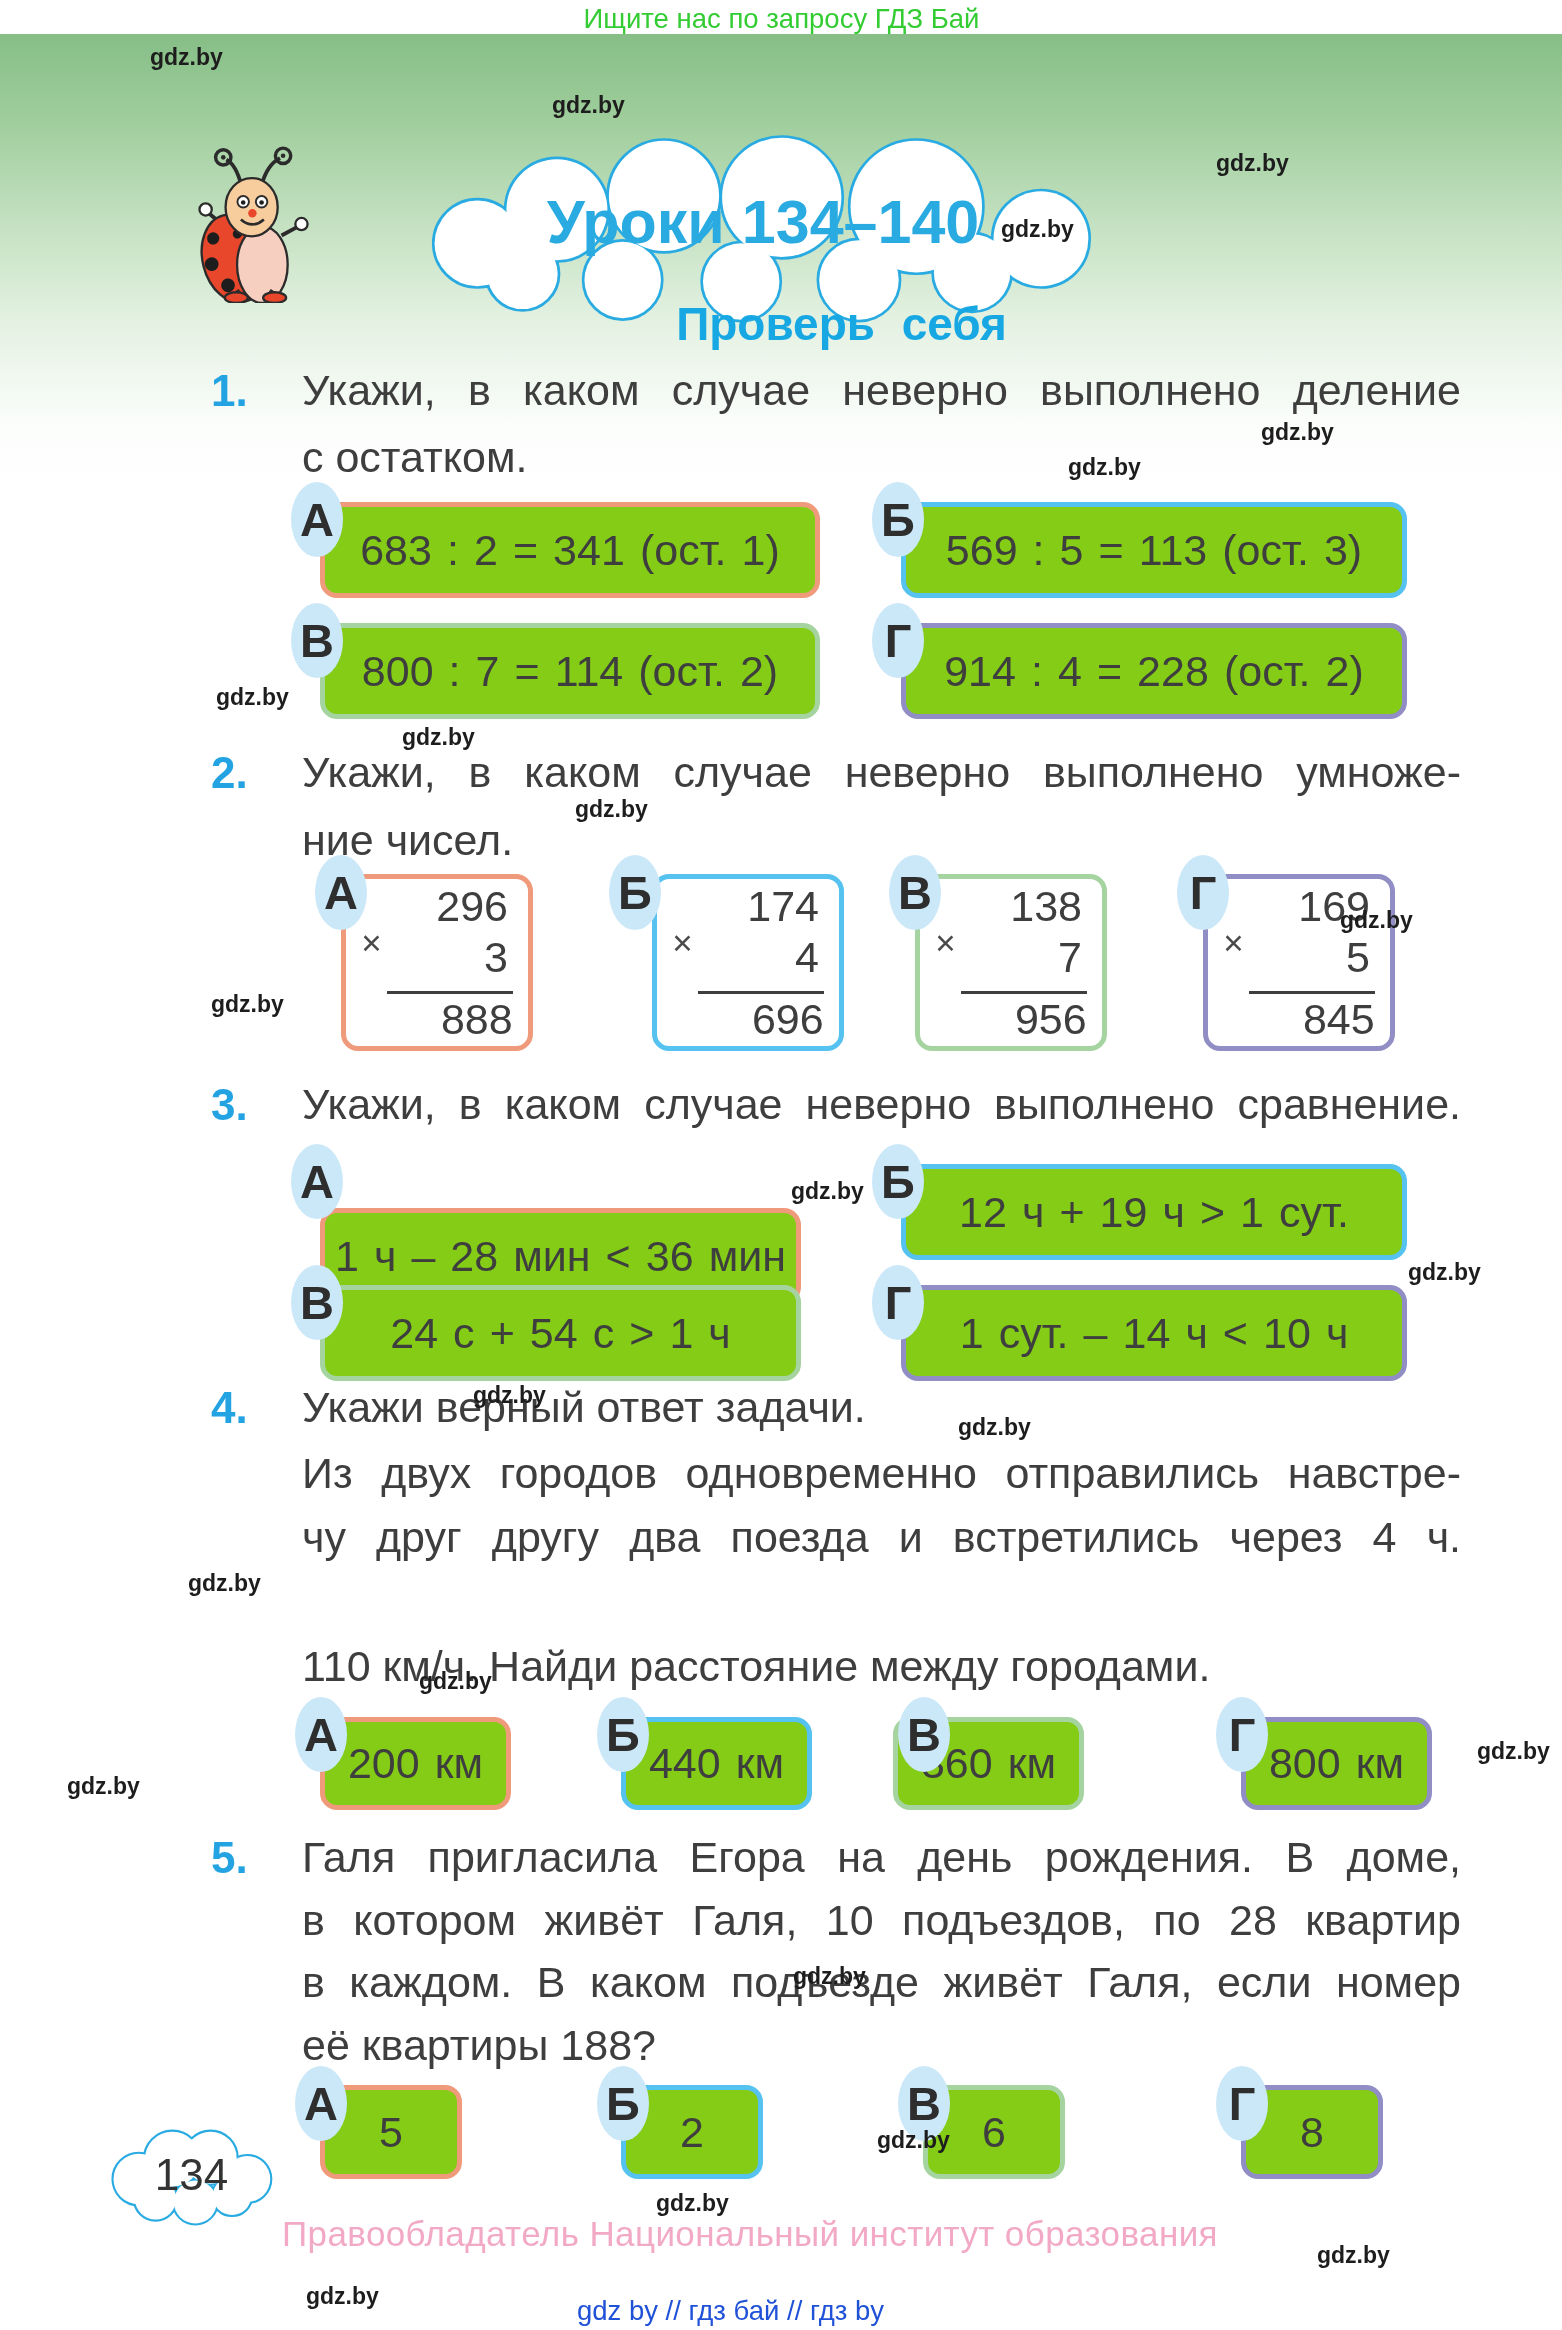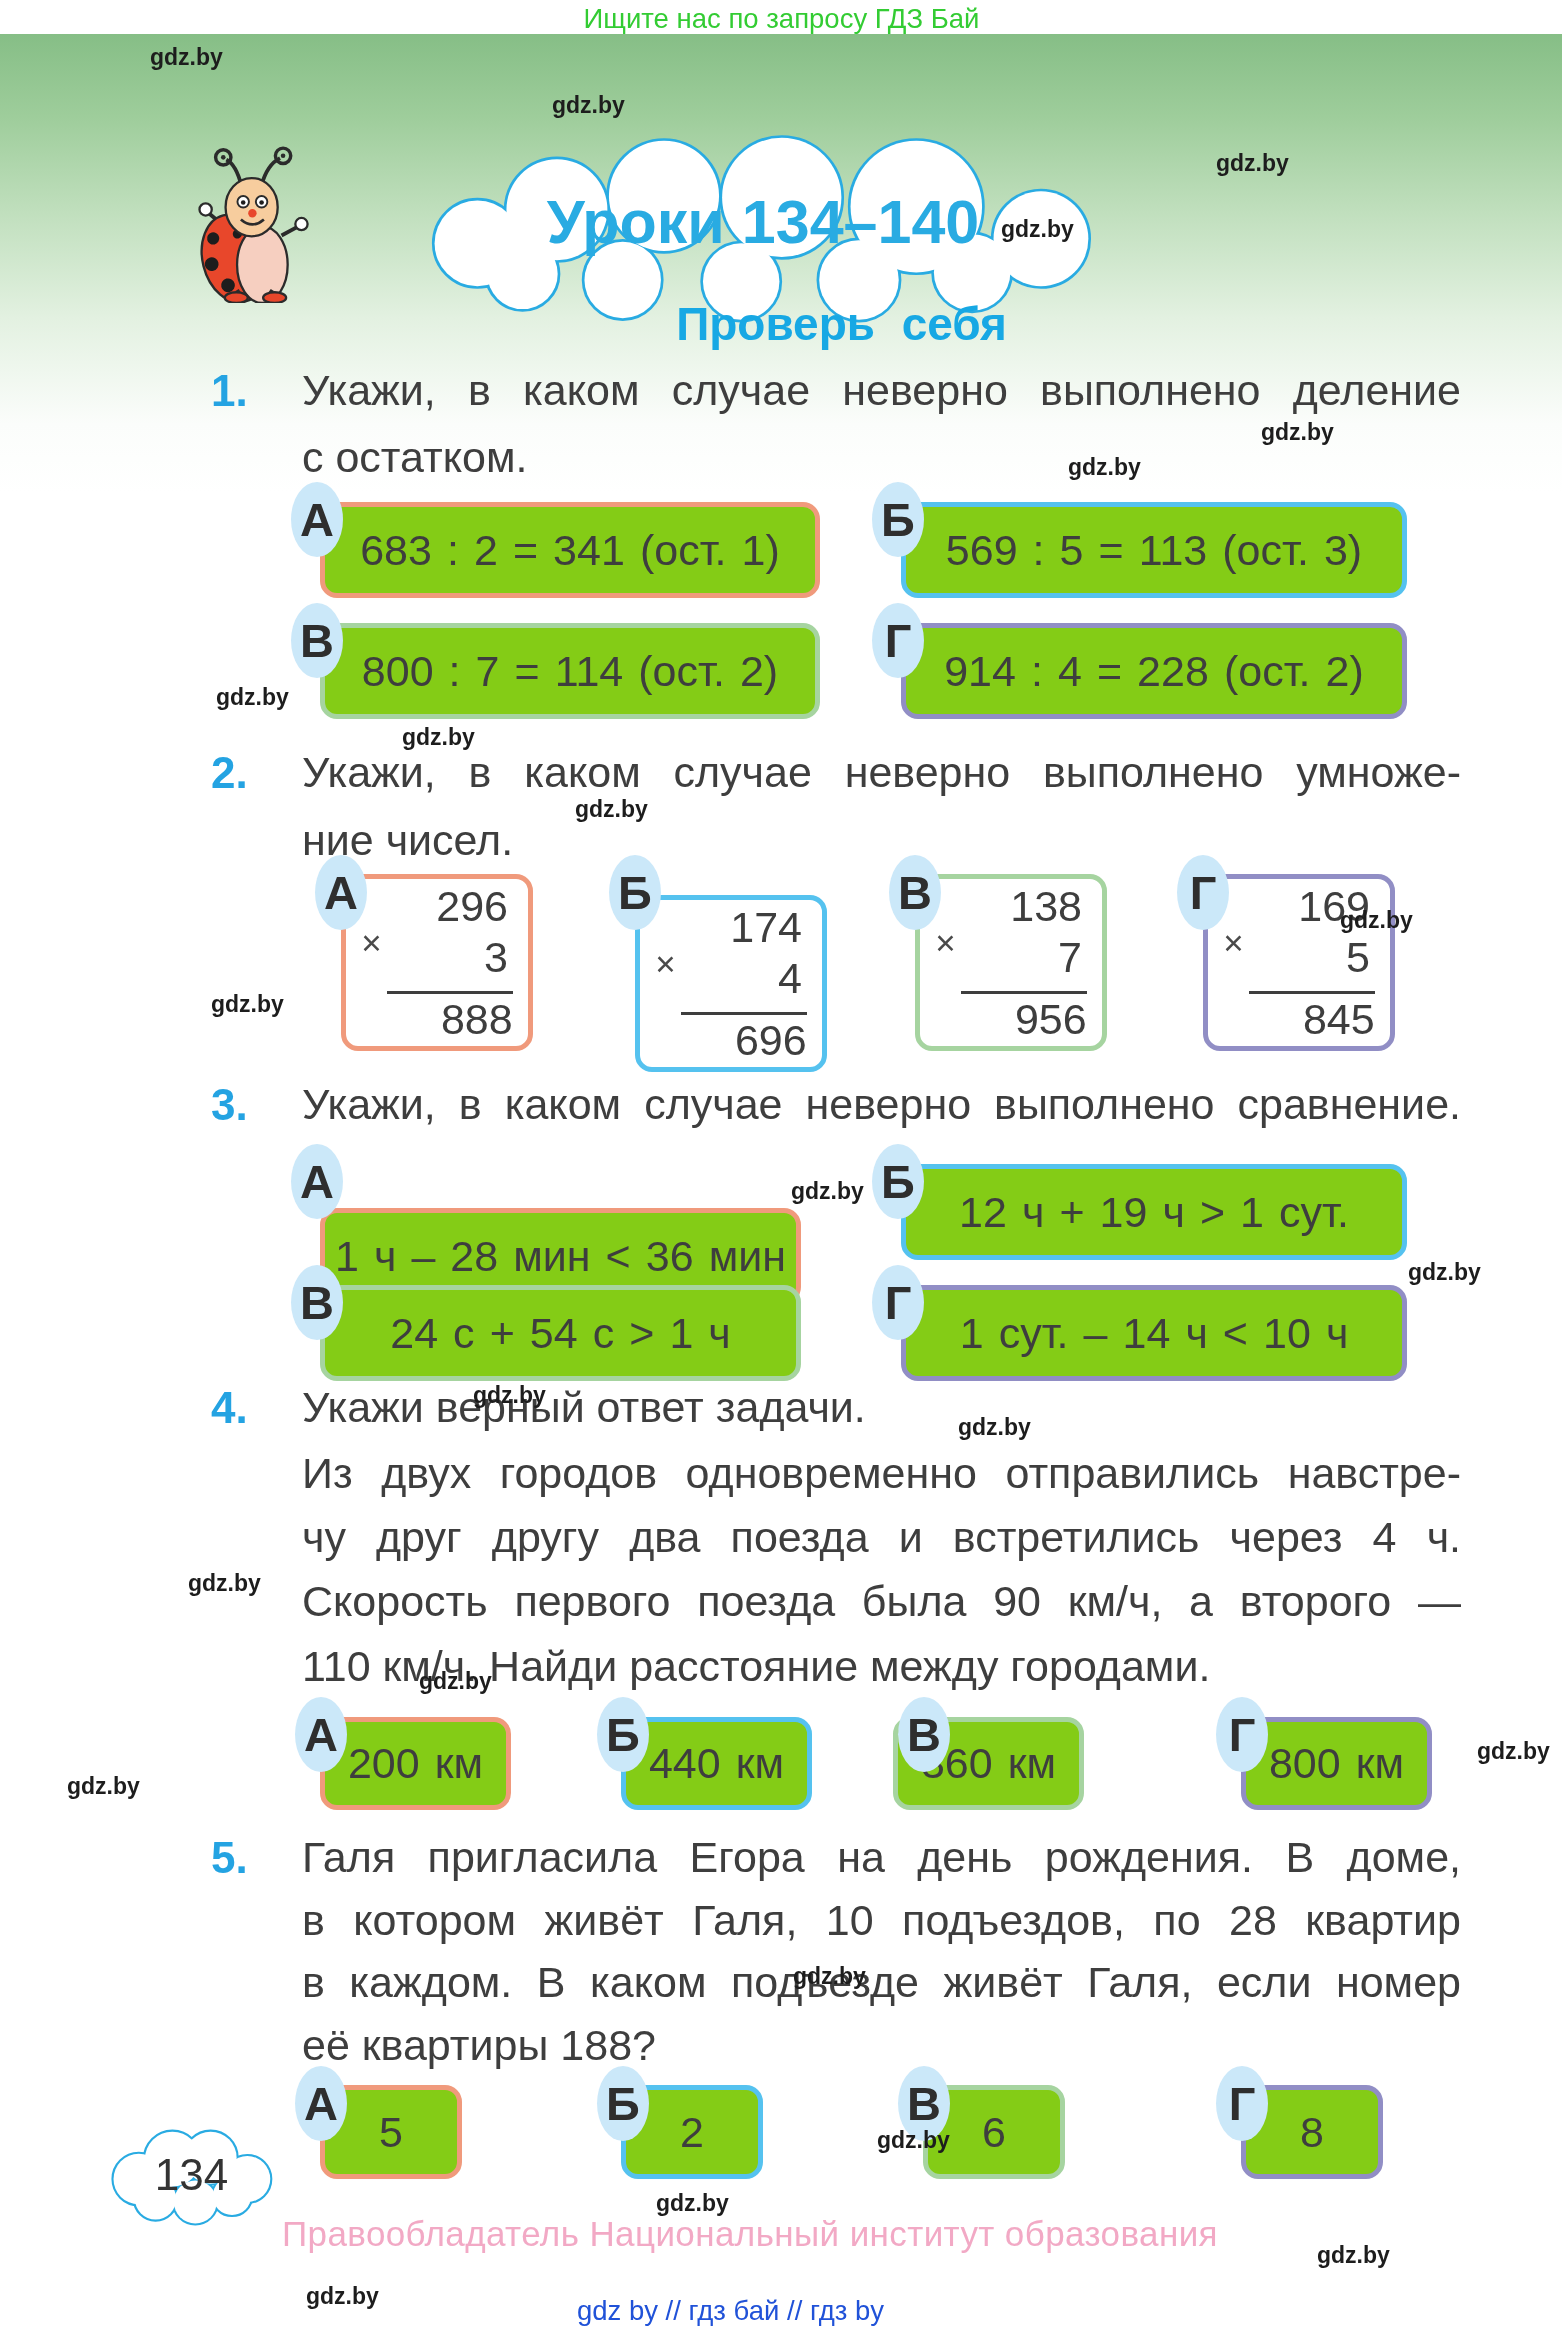--- a/index.html
+++ b/index.html
@@ -142,21 +142,21 @@
 
   <div class="badge" style="left:315px;top:855px">А</div>
   <div class="mulbox" style="left: 341px; top: 874px; border-color: rgb(240, 154, 124);">
     <div class="m-top">296</div>
     <div class="m-op">×</div>
     <div class="m-mult">3</div>
     <div class="m-rule"></div>
     <div class="m-prod">888</div>
   </div>
   <div class="badge" style="left:609px;top:855px">Б</div>
-  <div class="mulbox" style="left: 635px; top: 874px; border-color: rgb(85, 194, 239); margin-top: 21px;">
+  <div class="mulbox" style="left: 652px; top: 874px; border-color: rgb(85, 194, 239);">
     <div class="m-top">174</div>
     <div class="m-op">×</div>
     <div class="m-mult">4</div>
     <div class="m-rule"></div>
     <div class="m-prod">696</div>
   </div>
   <div class="badge" style="left:889px;top:855px">В</div>
   <div class="mulbox" style="left: 915px; top: 874px; border-color: rgb(166, 212, 160);">
     <div class="m-top">138</div>
     <div class="m-op">×</div>
@@ -190,21 +190,20 @@
   </div>
   <div class="badge" style="left:872px;top:1265px">Г</div>
   <div class="obox" style="left: 901px; top: 1285px; width: 496px; height: 86px; border-color: rgb(145, 142, 197);">
     <span class="otext">1 сут. – 14 ч &lt; 10 ч</span>
   </div>
 
   <div class="num" style="top:1383px">4.</div>
   <div class="tline" style="top:1383px">Укажи верный ответ задачи.</div>
   <div class="tline full" style="top:1449px">Из двух городов одновременно отправились навстре-</div>
   <div class="tline full" style="top:1513px">чу друг другу два поезда и встретились через 4 ч.</div>
-  <div class="tline full" style="top:1577px">Скорость первого поезда была 90 км/ч, а второго —</div>
   <div class="tline" style="top:1642px">110 км/ч. Найди расстояние между городами.</div>
 
   <div class="badge" style="left:295px;top:1697px">А</div>
   <div class="obox" style="left: 320px; top: 1717px; width: 181px; height: 83px; border-color: rgb(240, 154, 124);">
     <span class="otext">200 км</span>
   </div>
   <div class="badge" style="left:597px;top:1697px">Б</div>
   <div class="obox" style="left: 621px; top: 1717px; width: 181px; height: 83px; border-color: rgb(85, 194, 239);">
     <span class="otext">440 км</span>
   </div>

